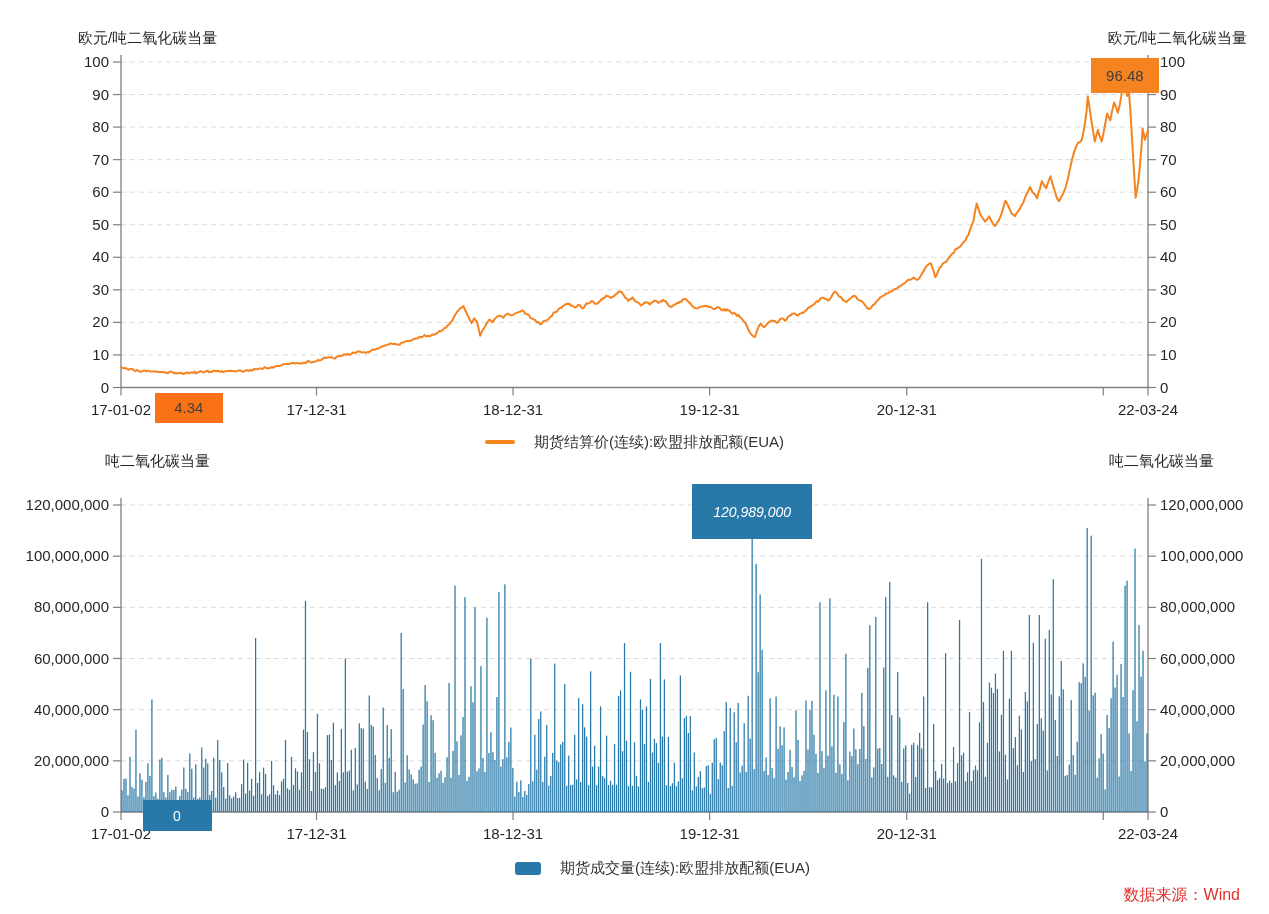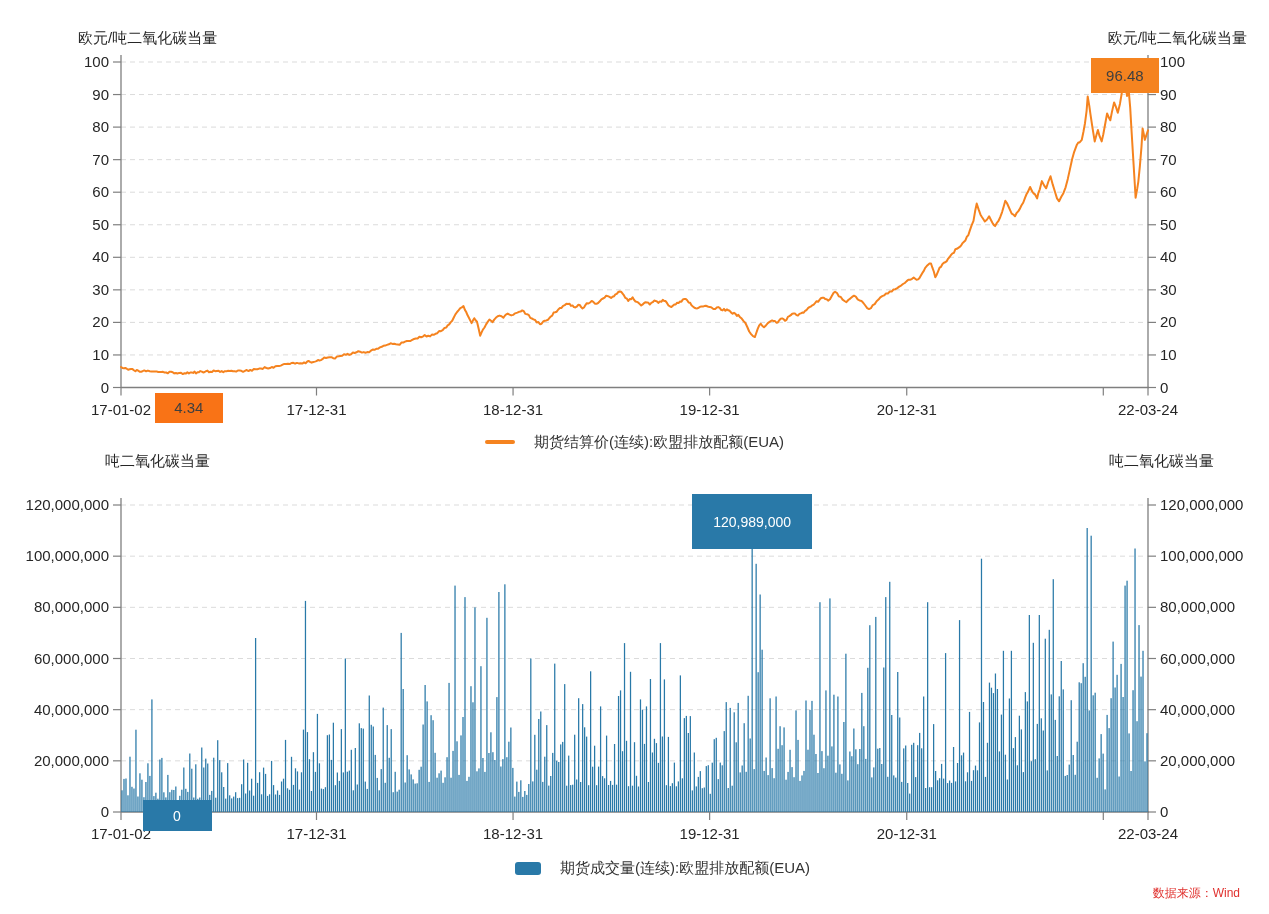--- a/index.html
+++ b/index.html
@@ -6,21 +6,21 @@
   body{width:1269px;height:914px;font-family:"Liberation Sans",sans-serif;}
   .canvas{position:relative;width:1269px;height:914px;background:#fff;overflow:hidden;}
   .canvas svg{position:absolute;left:0;top:0;}
   .unit{position:absolute;font-size:15px;color:#262626;white-space:nowrap;padding-left:40px;}
   .ann{position:absolute;display:flex;align-items:center;justify-content:center;white-space:nowrap;z-index:5;}
   .ann-orange{font-size:15px;color:#3f3f3f;text-align:center;}
   .ann-blue{font-size:14px;color:#ffffff;}
   .legend{position:absolute;left:0;width:1269px;height:20px;display:flex;align-items:center;justify-content:center;gap:19px;font-size:15px;color:#333333;}
   .swatch-line{display:inline-block;width:30px;height:4px;border-radius:2px;}
   .swatch-rect{display:inline-block;width:26px;height:13px;border-radius:3px;}
-  .source{position:absolute;font-size:12px;white-space:nowrap;text-align:right;}
+  .source{position:absolute;font-size:16px;white-space:nowrap;text-align:right;}
   text{font-family:"Liberation Sans",sans-serif;}
 </style>
 </head>
 <body>
 
 <div class="canvas">
   <svg id="chart-svg" width="1269" height="914">
       <g>
         <line x1="121" y1="354.95" x2="1148" y2="354.95" stroke="#DBDBDB" stroke-width="1" stroke-dasharray="5 4"></line>
         <line x1="121" y1="322.4" x2="1148" y2="322.4" stroke="#DBDBDB" stroke-width="1" stroke-dasharray="5 4"></line>
@@ -672,21 +672,21 @@
   <div class="ann ann-orange" id="ann-price-max" style="left: 1090.84px; top: 58.4576px; width: 68px; height: 35px; background: rgb(245, 131, 31);">96.48</div>
 
   <div class="legend" style="top:432px;">
     <span class="swatch-line" id="price-swatch" style="background: rgb(245, 131, 31);"></span>
     <span>期货结算价(连续):欧盟排放配额(EUA)</span>
   </div>
 
   <div class="unit" style="left:65px;top:452px;">吨二氧化碳当量</div>
   <div class="unit" style="right:55px;top:452px;">吨二氧化碳当量</div>
 
-  <div class="ann ann-blue" id="ann-vol-max" style="left: 692.171px; top: 494px; width: 120px; height: 55px; background: rgb(41, 121, 168);">120,989,000</div>
+  <div class="ann ann-blue" id="ann-vol-max" style="left: 692.171px; top: 484px; width: 120px; height: 55px; background: rgb(41, 121, 168); font-style: italic;">120,989,000</div>
   <div class="ann ann-blue" id="ann-vol-min" style="left: 142.508px; top: 800px; width: 69px; height: 31px; background: rgb(41, 121, 168);">0</div>
 
   <div class="legend" style="top:858px;margin-left:28px;">
     <span class="swatch-rect" id="volume-swatch" style="background: rgb(41, 121, 168);"></span>
     <span>期货成交量(连续):欧盟排放配额(EUA)</span>
   </div>
 
   <div class="source" id="source-label" style="right: 29px; top: 885px; color: rgb(224, 49, 46);">数据来源：Wind</div>
 </div>
 

